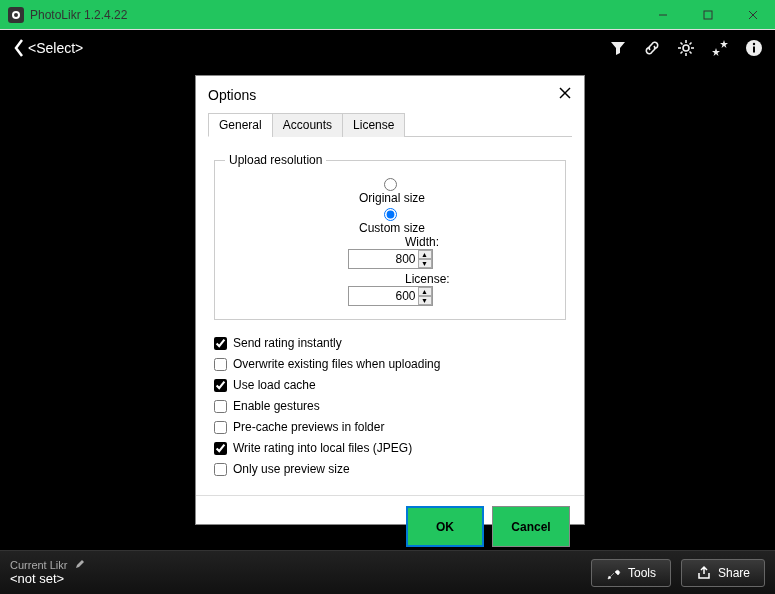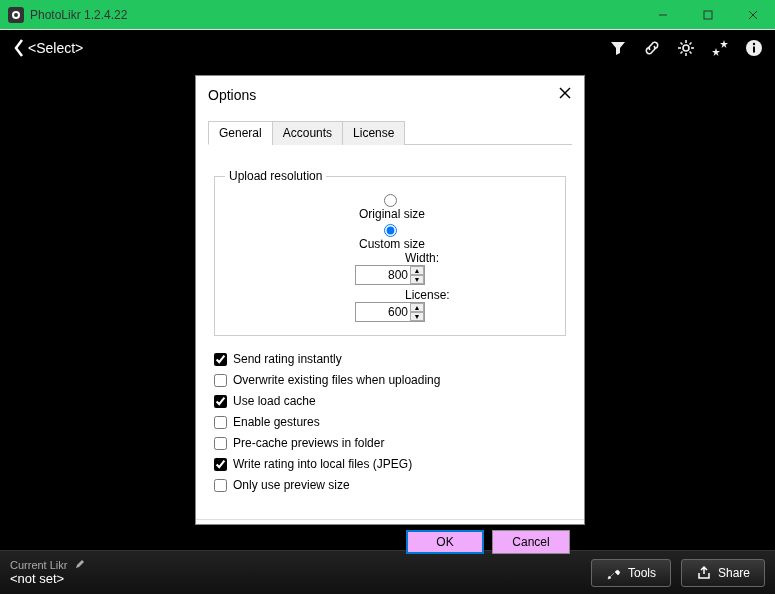--- a/index.html
+++ b/index.html
@@ -19,45 +19,45 @@
   .back svg { width:14px; height:22px; }
   .back span { font-size: 14px; margin-left: 2px;}
   .tool-right { margin-left:auto; display:flex; gap:16px; align-items:center; }
   .tool-icon { width:18px; height:18px; display:flex; align-items:center; justify-content:center; cursor:pointer; }
   .tool-icon svg { width:18px; height:18px; fill:#eee; }
 
   
   .main { position:absolute; top:66px; left:0; right:0; bottom:44px; background:#000; }
 
   
-  .dialog { position:absolute; left:195px; top:75px; width:390px; height:450px; background:#fff; border:1px solid #888; z-index:10; display:flex; flex-direction:column;gap:8px; }
+  .dialog { position:absolute; left:195px; top:75px; width:390px; height:450px; background:#fff; border:1px solid #888; z-index:10; display:flex; flex-direction:column; }
   .dlg-header { display:flex; align-items:center; padding: 10px 12px 8px 12px; }
   .dlg-title { font-size:14px; color:#000; }
   .dlg-close { margin-left:auto; cursor:pointer; font-size:16px; }
   .tabs { display:flex; border-bottom:1px solid #ccc; margin: 0 12px; }
   .tab { padding: 4px 10px; font-size:12px; border:1px solid #ccc; border-bottom:none; margin-right:-1px; background:#f0f0f0; cursor:pointer; position:relative; top:1px; }
   .tab.active { background:#fff; border-bottom:1px solid #fff; }
   .tab-body { flex:1; padding: 12px 18px; font-size:12px; color:#000; }
 
   fieldset.upload { border:1px solid #ccc; padding: 8px 10px 10px 10px; margin: 4px 0 16px 0; }
   fieldset.upload legend { font-size:12px; padding:0 4px; }
   .radio-row { display:flex; align-items:center; margin:3px 0;flex-direction:column; }
   .radio-row label { font-size:12px; margin-left:4px; }
   .dim-label { width:50px; font-size:12px; margin-left: 130px; }
-  .dim-input { width:70px; height:20px; font-size:12px; text-align:right; padding-right:16px; border:1px solid #999; position:relative; }
+  .dim-input { width:85px; height:20px; font-size:12px; text-align:right; padding-right:16px; border:1px solid #999; position:relative; }
   .spinner-wrap { position:relative; display:inline-block; }
   .spinner-btns { position:absolute; right:1px; top:1px; bottom:1px; width:14px; display:flex; flex-direction:column; }
   .spinner-btns span { flex:1; border:1px solid #aaa; background:#eee; font-size:7px; line-height:7px; text-align:center; cursor:pointer; }
 
   .chk-row { display:flex; align-items:center; margin:7px 0; }
   .chk-row input { margin-right:6px; width:13px; height:13px; accent-color:#000; }
   .chk-row label { font-size:12px; }
 
   .dlg-footer { border-top:1px solid #ddd; padding:10px 14px; display:flex; justify-content:flex-end; gap:8px; }
-  .btn { width:78px; height:24px; font-size:12px; border:1px solid #888; background:#f0abfc; cursor:pointer; }
+  .btn { width:78px; height:41px; font-size:12px; border:1px solid #888; background:#22c55e; cursor:pointer;font-weight:bold; }
   .btn.primary { border:2px solid #0078d7; }
 
   
   .watermark { position:absolute; left:50%; top:50%; transform:translate(-50%,-45%); font-size:28px; color:#ccc; opacity:0.5; text-align:center; z-index:5; pointer-events:none; font-family: "Microsoft YaHei", sans-serif; }
   .watermark .sub { font-size:20px; letter-spacing:1px; }
   .watermark svg { opacity:0.7; }
 
   
   .bottombar { position:absolute; left:0; right:0; bottom:0; height:44px; background: linear-gradient(#222,#111); color:#aaa; display:flex; align-items:center; padding:0 10px; border-top:1px solid #333; }
   .likr { font-size:11px; }

